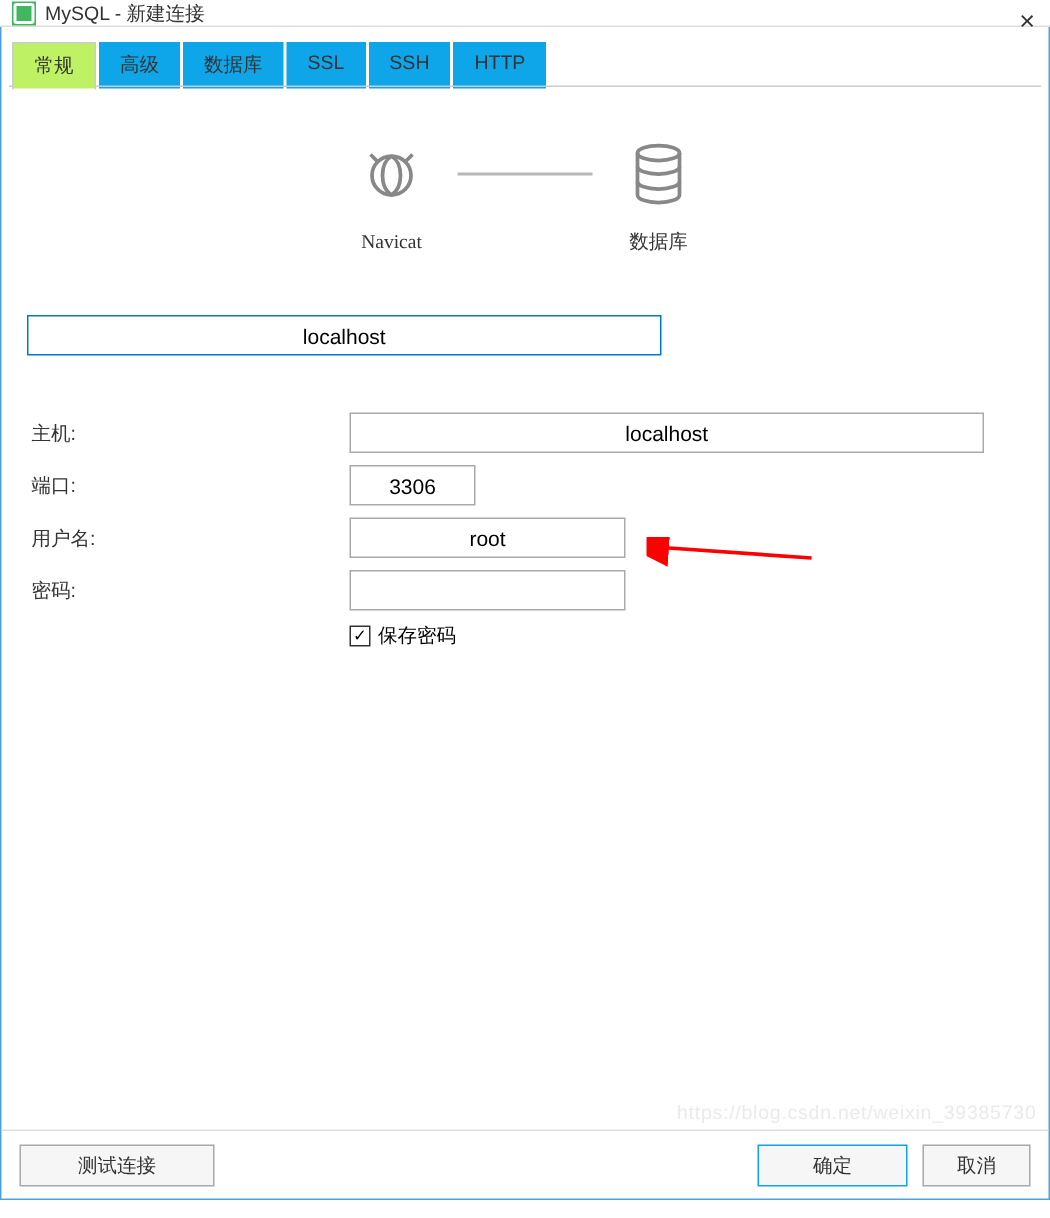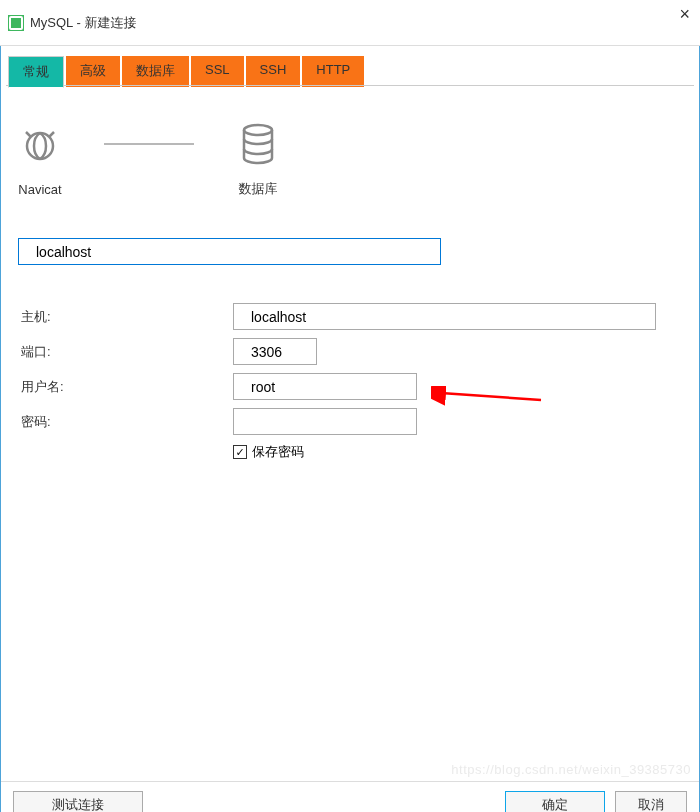--- a/index.html
+++ b/index.html
@@ -10,21 +10,21 @@
     body {
       font-family: "Microsoft YaHei", "Segoe UI", sans-serif;
       font-size: 13px;
       background: #fff;
       width: 700px;
       height: 812px;
       overflow: hidden;
       position: relative;
     }
     .titlebar {
-      height: 46px;
+      height: 18px;
       border-bottom: 1px solid #ddd;
       display: flex;
       align-items: center;
       padding: 0 8px;
       position: relative;
     }
     .titlebar-icon {
       width: 16px;
       height: 16px;
       background: #3eb75e;
@@ -61,28 +61,28 @@
       position: relative;
       padding: 2px;
     }
     .tabs {
       display: flex;
       margin: 8px 0 0 5px;
       position: relative;
     }
     .tab {
       padding: 6px 14px;
-      background: #f97316;
+      background: #0ea5e9;
       cursor: pointer;
       font-size: 13px;
       color: #333;
       margin-right: 2px;
     }
     .tab.active {
-      background: #14b8a6;
+      background: #bef264;
       border: 1px solid #ccc;
       border-bottom: 1px solid #fff;
       position: relative;
       z-index: 2;
       margin-bottom: -1px;
     }
     .tab-underline {
       position: absolute;
       left: 5px;
       right: 5px;
@@ -90,22 +90,24 @@
       background: #ccc;
       top: 39px;
       z-index: 1;
     }
     .tab-content {
       padding: 20px 15px 0 15px;
     }
     .diagram {
       display: flex;
       align-items: center;
-      gap: 42px;
+      justify-content: center;
+      gap: 22px;
       margin: 15px 0 40px 0;
+      font-family: Liberation Serif, serif;
     }
     .diagram-item {
       text-align: center;
     }
     .diagram-icon {
       width: 44px;
       height: 44px;
       margin: 0 auto 14px auto;
       display: flex;
       align-items: center;
@@ -134,20 +136,21 @@
       color: #333;
       padding-left: 3px;
     }
     .form-input {
       height: 27px;
       border: 1px solid #a9a9a9;
       padding: 2px 17px;
       font-size: 14px;
       font-family: inherit;
       outline: none;
+      text-align: center;
     }
     .form-input.focused {
       border: 1px solid #0078d7;
     }
     .input-full {
       width: 423px;
     }
     .input-port {
       width: 84px;
     }

